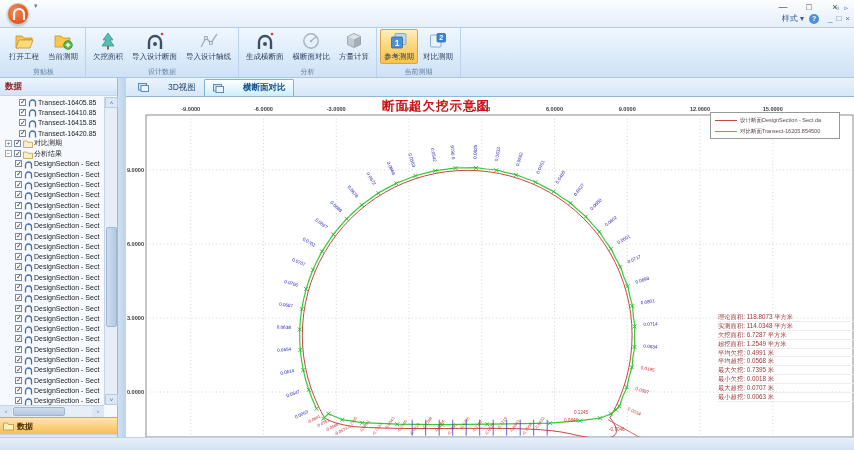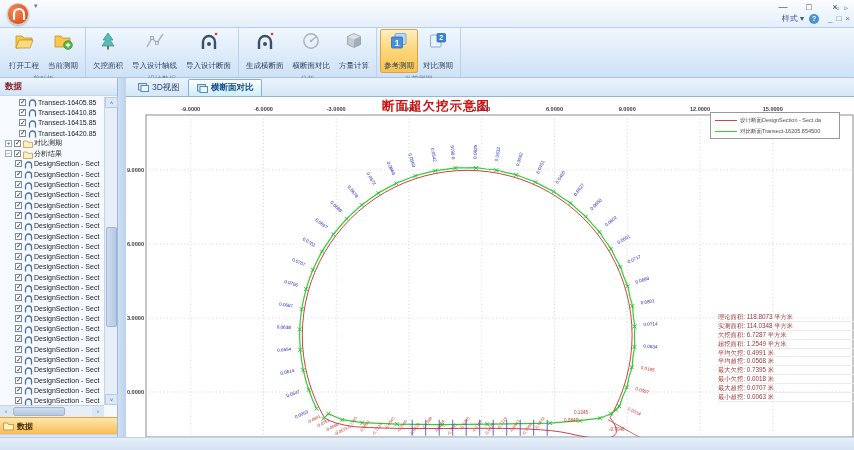--- a/index.html
+++ b/index.html
@@ -35,21 +35,21 @@
     background:linear-gradient(#f0f7fe,#d8e8f9 70%,#cfe1f5);
     border-bottom:1px solid #a9c4e4; display:flex; align-items:stretch; padding-left:2px; }
   .rgroup { display:flex; flex-direction:column; border-right:1px solid #bcd2ea;
     padding:1px 3px 0 3px; }
   .rgroup-buttons { display:flex; flex:1; align-items:flex-start; gap:1px; }
   .rbtn { display:flex; flex-direction:column; align-items:center; padding:1px 3px;
     border-radius:2px; border:1px solid transparent; }
   .rbtn.active { background:linear-gradient(#ffeec4,#fcd77e 45%,#f9c24d);
     border:1px solid #d9a448; }
   .rbtn svg { width:20px; height:20px; }
-  .rbtn-label { font-size:7.5px; color:#2a3f5c; margin-top:10px; white-space:nowrap; }
+  .rbtn-label { font-size:7.5px; color:#2a3f5c; margin-top:1px; white-space:nowrap; }
   .rgroup-label { font-size:7px; color:#64809f; text-align:center; height:11px;
     line-height:11px; white-space:nowrap; }
 
   
   #sidebar { position:absolute; left:0; top:78px; width:118px; height:372px;
     background:#f6faff; border-right:1px solid #9cb8da; }
   #sidebar-header { height:18px; background:linear-gradient(#eef5fd,#d3e4f6);
     border-bottom:1px solid #c2d6ec; font-size:8.5px; font-weight:bold; color:#8b2222;
     padding:3px 0 0 5px; }
   #tree { position:absolute; left:0; top:19px; width:104px; height:308px; overflow:hidden; }
@@ -80,21 +80,21 @@
   #sidebar-strip { position:absolute; left:0; top:356px; width:117px; height:16px;
     background:#dce8f6; border-top:1px solid #c2d4ea; font-size:8px; color:#4a6280;
     text-align:right; padding:2px 5px 0 0; }
   #splitter { position:absolute; left:118px; top:78px; width:8px; height:372px;
     background:linear-gradient(90deg,#cfe0f2,#bcd3ec); }
 
   
   #doctabs { position:absolute; left:126px; top:78px; width:728px; height:19px;
     background:linear-gradient(#eaf3fc,#d6e7f8); border-bottom:1px solid #8fb6d8;
     display:flex; align-items:flex-end; padding-left:4px; }
-  .doctab { display:flex; align-items:center; gap:3px; height:17px; padding:8px 8px;
+  .doctab { display:flex; align-items:center; gap:19px; height:17px; padding:8px 8px;
     font-size:8.5px; color:#2a4a70; }
   .doctab.active { background:linear-gradient(#ffffff,#cdeef9);
     border:1px solid #7fb4d8; border-bottom:none; border-radius:2px 2px 0 0;
     color:#0d4f8c; font-weight:bold; }
   #doctab-arrows { position:absolute; right:4px; top:4px; font-size:7px; color:#3a78b0;
     letter-spacing:2px; }
 
   
   #chart { position:absolute; left:126px; top:97px; width:728px; height:340px; background:#fff; }
   #chart-title { position:absolute; left:170px; top:1px; width:280px; text-align:center;
@@ -166,33 +166,33 @@
         <div class="rgroup-buttons">
           <div class="rbtn">
             <svg viewBox="0 0 20 20">
               <path d="M10 2l5 7h-3l4 6H4l4-6H5z" fill="#56bdb5" stroke="#2e8f88" stroke-width="0.7"></path>
               <rect x="9" y="15" width="2" height="3.5" fill="#8a6a42"></rect>
             </svg>
             <div class="rbtn-label">欠挖面积</div>
           </div>
           <div class="rbtn">
             <svg viewBox="0 0 20 20">
+              <path d="M4 18v-7a6 6 0 0 1 12 0v7" fill="none" stroke="#3d4f66" stroke-width="2.4"></path>
+              <circle cx="10" cy="13" r="2" fill="#3d4f66"></circle>
+              <circle cx="17" cy="3" r="1.3" fill="#d43b3b"></circle>
+            </svg>
+            <div class="rbtn-label">导入设计断面</div>
+          </div>
+          <div class="rbtn">
+            <svg viewBox="0 0 20 20">
               <path d="M2 16L7 7l5 5 6-9" fill="none" stroke="#a8b2bc" stroke-width="1.4"></path>
               <rect x="5.6" y="5.6" width="2.8" height="2.8" fill="#d7dee5" stroke="#8a949e" stroke-width="0.6"></rect>
               <rect x="10.6" y="10.6" width="2.8" height="2.8" fill="#d7dee5" stroke="#8a949e" stroke-width="0.6"></rect>
             </svg>
             <div class="rbtn-label">导入设计轴线</div>
-          </div>
-          <div class="rbtn">
-            <svg viewBox="0 0 20 20">
-              <path d="M4 18v-7a6 6 0 0 1 12 0v7" fill="none" stroke="#3d4f66" stroke-width="2.4"></path>
-              <circle cx="10" cy="13" r="2" fill="#3d4f66"></circle>
-              <circle cx="17" cy="3" r="1.3" fill="#d43b3b"></circle>
-            </svg>
-            <div class="rbtn-label">导入设计断面</div>
           </div>
         </div>
         <div class="rgroup-label">设计数据</div>
       </div>
       <div class="rgroup">
         <div class="rgroup-buttons">
           <div class="rbtn">
             <svg viewBox="0 0 20 20">
               <path d="M4 18v-7a6 6 0 0 1 12 0v7" fill="none" stroke="#3d4f66" stroke-width="2.4"></path>
               <circle cx="10" cy="13" r="2" fill="#3d4f66"></circle>

